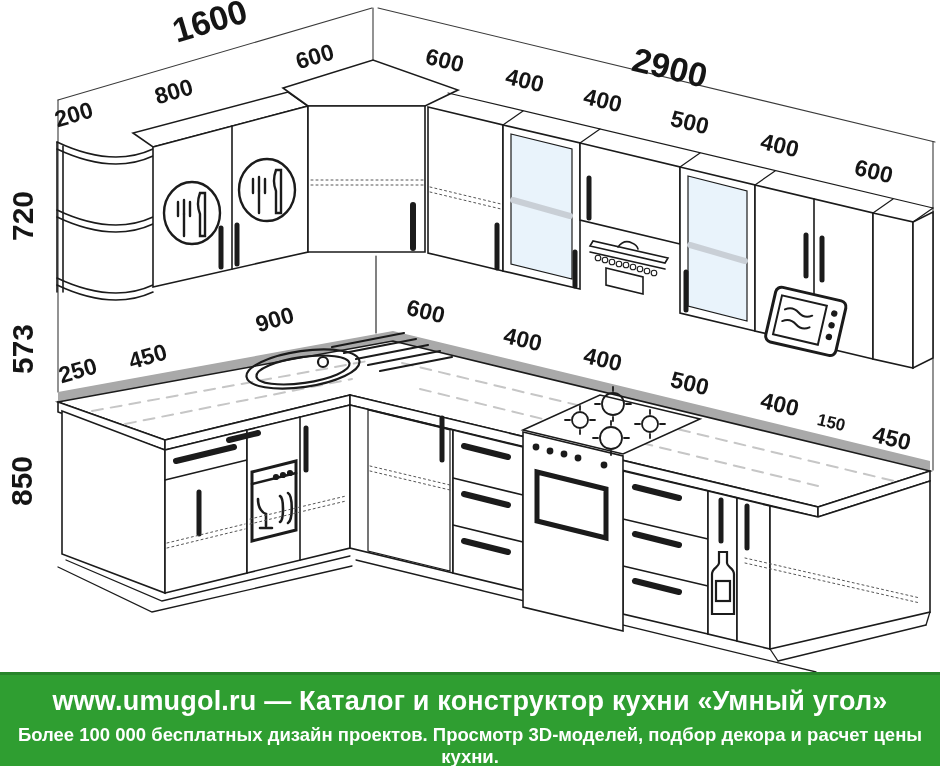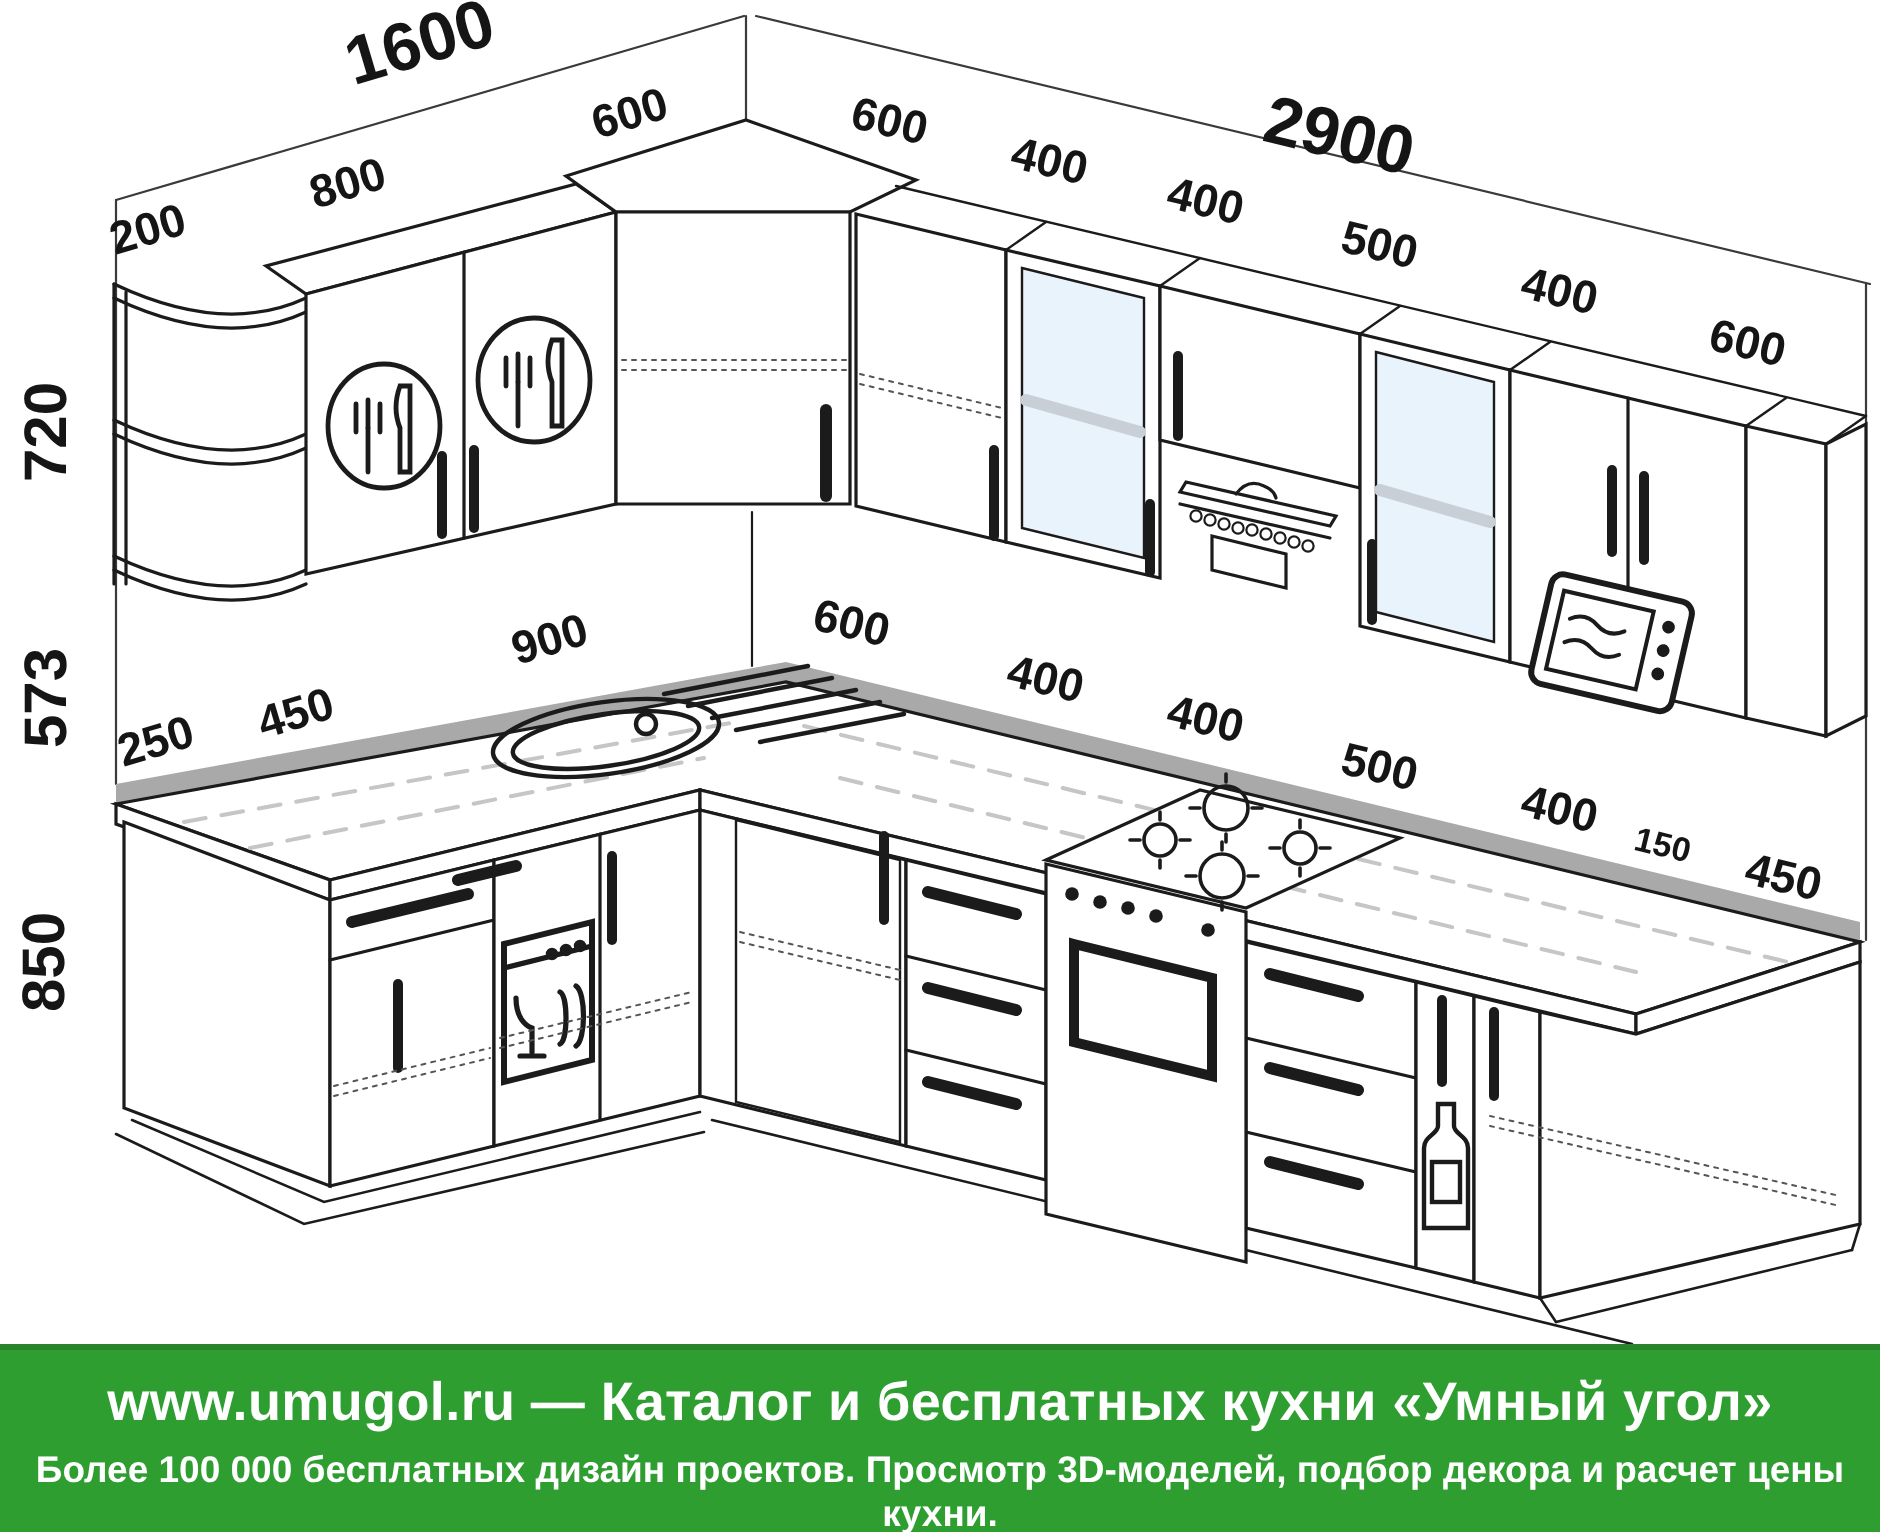--- a/index.html
+++ b/index.html
@@ -302,17 +302,17 @@
     <text font-size="23" transform="translate(601,367) rotate(13.5)">400</text>
     <text font-size="23" transform="translate(688,391) rotate(13.5)">500</text>
     <text font-size="23" transform="translate(778,412) rotate(13.5)">400</text>
     <text font-size="17" transform="translate(830,428) rotate(13.5)">150</text>
     <text font-size="23" transform="translate(890,446) rotate(13.5)">450</text>
   </g>
 </svg>
 
   
   <div class="footer">
-    <div class="l1">www.umugol.ru — Каталог и бесплатных кухни «Умный угол»</div>
+    <div class="l1">www.umugol.ru — Каталог и конструктор кухни «Умный угол»</div>
     <div class="l2">Более 100 000 бесплатных дизайн проектов. Просмотр 3D-моделей, подбор декора и расчет цены кухни.</div>
   </div>
 
 </div>
 
 </body></html>

